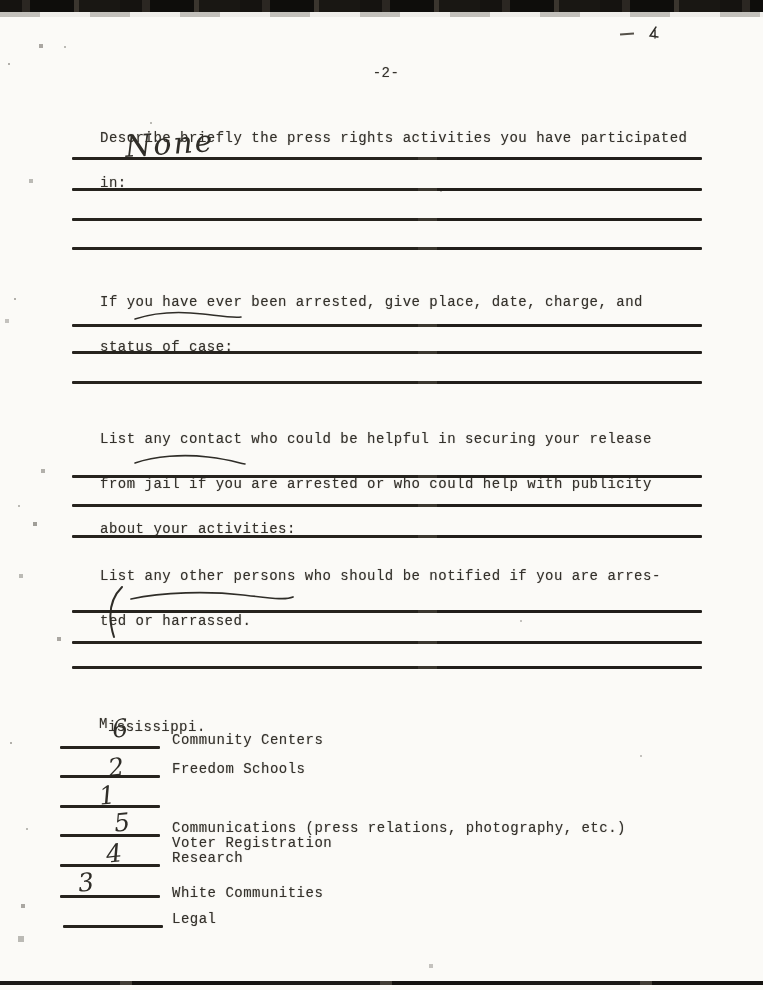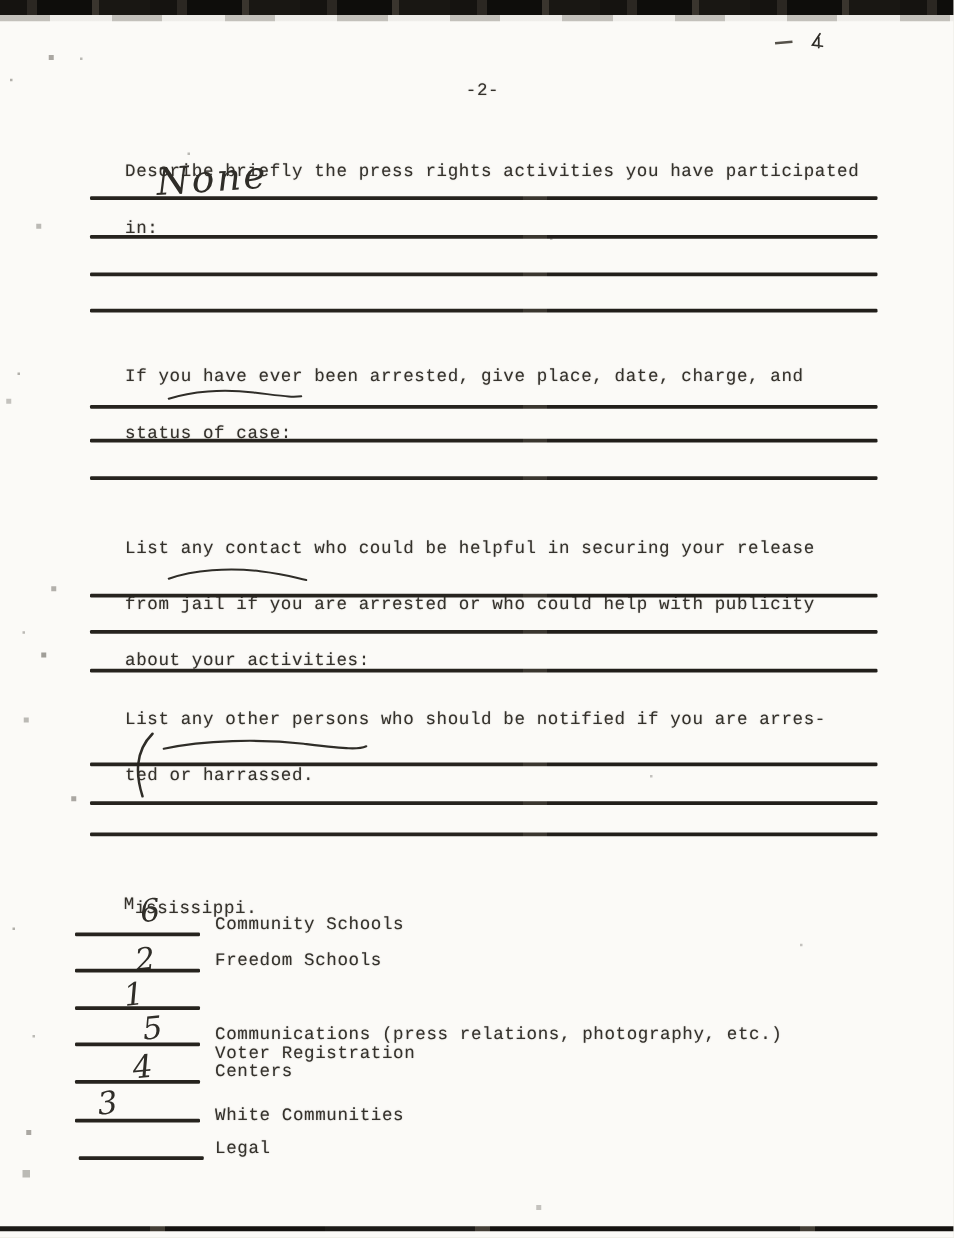--- a/index.html
+++ b/index.html
@@ -136,37 +136,37 @@
   <div class="line" style="top:610px;"></div>
   <div class="line" style="top:641px;"></div>
   <div class="line" style="top:666px;"></div>
 
   <div class="typew" style="left:99px;top:690px;">
     <div><span class="raised">M</span><span>ississippi.</span></div>
   </div>
 
   <div class="hand rank" style="left:112px;top:716px;">6</div>
   <div class="choice-line" style="top:746px;"></div>
-  <div class="typew choice-label" style="top:733px;">Community Schools</div>
+  <div class="typew choice-label" style="top:733px;">Community Centers</div>
 
   <div class="hand rank" style="left:108px;top:755px;">2</div>
   <div class="choice-line" style="top:775px;"></div>
   <div class="typew choice-label" style="top:762px;">Freedom Schools</div>
 
   <div class="hand rank" style="left:99px;top:783px;">1</div>
   <div class="choice-line" style="top:805px;"></div>
   <div class="typew choice-label" style="top:792px;margin-top:44px;">Voter Registration</div>
 
   <div class="hand rank" style="left:114px;top:810px;">5</div>
   <div class="choice-line" style="top:834px;"></div>
   <div class="typew choice-label" style="top:821px;">Communications (press relations, photography, etc.)</div>
 
   <div class="hand rank" style="left:106px;top:841px;">4</div>
   <div class="choice-line" style="top:864px;"></div>
-  <div class="typew choice-label" style="top:851px;">Centers</div>
+  <div class="typew choice-label" style="top:851px;">Research</div>
 
   <div class="hand rank" style="left:78px;top:870px;">3</div>
   <div class="choice-line" style="top:895px;"></div>
   <div class="typew choice-label" style="top:886px;">White Communities</div>
 
   <div class="choice-line" style="top:925px;left:63px;"></div>
   <div class="typew choice-label" style="top:912px;">Legal</div>
 
   <div class="bottomline"></div>
 </div>

